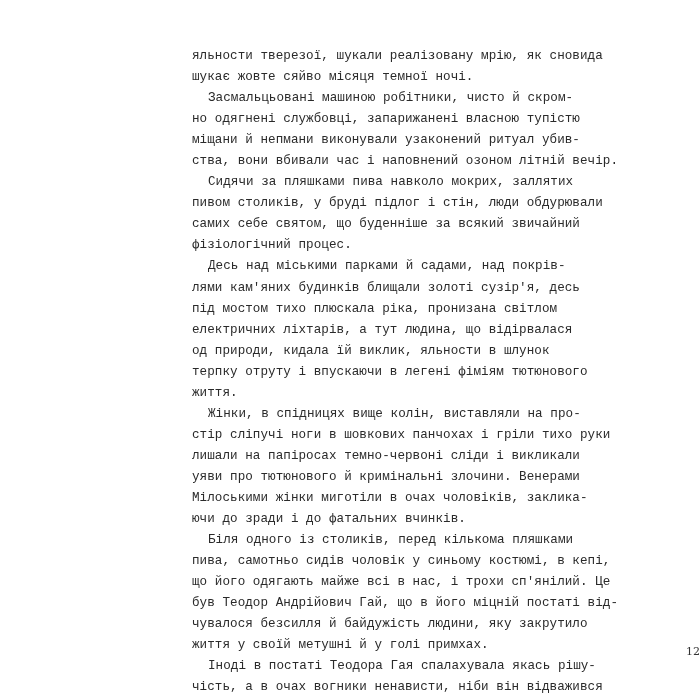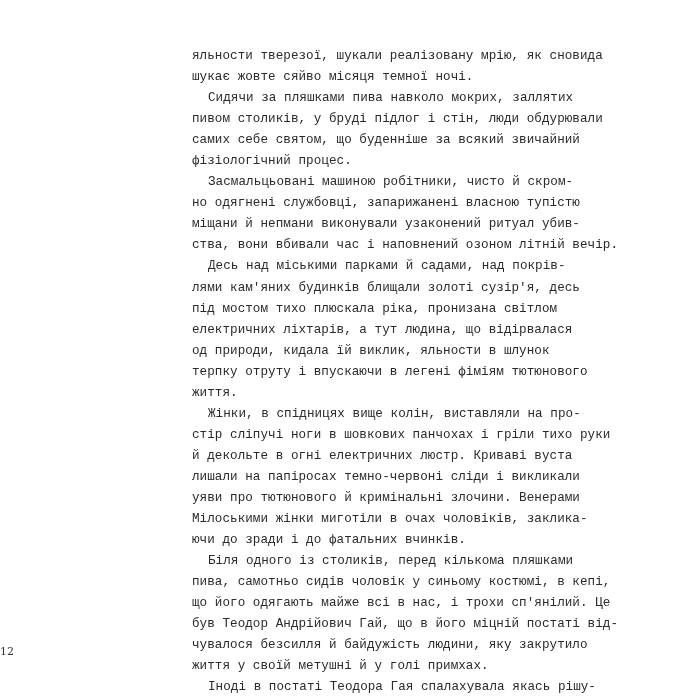--- a/index.html
+++ b/index.html
@@ -7,58 +7,57 @@
   .page {
     position:absolute; left:192px; top:46px; width:330px;
     font-family:"DejaVu Serif", "Liberation Serif", serif;
     font-size:12.6px; line-height:21.05px; color:#2a2a2a;
     letter-spacing:0.05px;
   }
   .line { display:block; white-space:nowrap; text-align:justify; text-align-last:justify; height:21.05px;font-family:Liberation Mono, monospace; }
   .line.last { text-align-last:left; }
   .line.indent { padding-left:16px; }
   .pagenum {
-    position:absolute; left:0; width:700px; top:645px; text-align:left;
+    position:absolute; left:0; width:700px; top:645px; text-align:right;
     font-family:"DejaVu Serif", "Liberation Serif", serif;
     font-size:11px; color:#333;
   }
 </style>
 </head>
 <body>
 
 <div class="page" id="body">
     <div>
       <span class="line">яльности тверезої, шукали реалізовану мрію, як сновида</span>
       <span class="line last">шукає жовте сяйво місяця темної ночі.</span>
     </div>
     <div>
+      <span class="line indent">Засмальцьовані машиною робітники, чисто й скром-</span>
+      <span class="line">но одягнені службовці, запарижанені власною тупістю</span>
+      <span class="line">міщани й непмани виконували узаконений ритуал убив-</span>
+      <span class="line last">ства, вони вбивали час і наповнений озоном літній вечір.</span>
+    </div>
+    <div>
       <span class="line indent">Сидячи за пляшками пива навколо мокрих, заллятих</span>
       <span class="line">пивом столиків, у бруді підлог і стін, люди обдурювали</span>
       <span class="line">самих себе святом, що буденніше за всякий звичайний</span>
       <span class="line last">фізіологічний процес.</span>
-    </div>
-    <div>
-      <span class="line indent">Засмальцьовані машиною робітники, чисто й скром-</span>
-      <span class="line">но одягнені службовці, запарижанені власною тупістю</span>
-      <span class="line">міщани й непмани виконували узаконений ритуал убив-</span>
-      <span class="line last">ства, вони вбивали час і наповнений озоном літній вечір.</span>
     </div>
     <div>
       <span class="line indent">Десь над міськими парками й садами, над покрів-</span>
       <span class="line">лями кам'яних будинків блищали золоті сузір'я, десь</span>
       <span class="line">під мостом тихо плюскала ріка, пронизана світлом</span>
       <span class="line">електричних ліхтарів, а тут людина, що відірвалася</span>
       <span class="line">од природи, кидала їй виклик, яльности в шлунок</span>
       <span class="line">терпку отруту і впускаючи в легені фіміям тютюнового</span>
       <span class="line last">життя.</span>
     </div>
     <div>
       <span class="line indent">Жінки, в спідницях вище колін, виставляли на про-</span>
       <span class="line">стір сліпучі ноги в шовкових панчохах і гріли тихо руки</span>
-      <span class="line">й декольте в огні електричних люстр. Криваві вуста</span>
       <span class="line">лишали на папіросах темно-червоні сліди і викликали</span>
       <span class="line">уяви про тютюнового й кримінальні злочини. Венерами</span>
       <span class="line">Мілоськими жінки миготіли в очах чоловіків, заклика-</span>
       <span class="line last">ючи до зради і до фатальних вчинків.</span>
     </div>
     <div>
       <span class="line indent">Біля одного із столиків, перед кількома пляшками</span>
       <span class="line">пива, самотньо сидів чоловік у синьому костюмі, в кепі,</span>
       <span class="line">що його одягають майже всі в нас, і трохи сп'янілий. Це</span>
       <span class="line">був Теодор Андрійович Гай, що в його міцній постаті від-</span>

